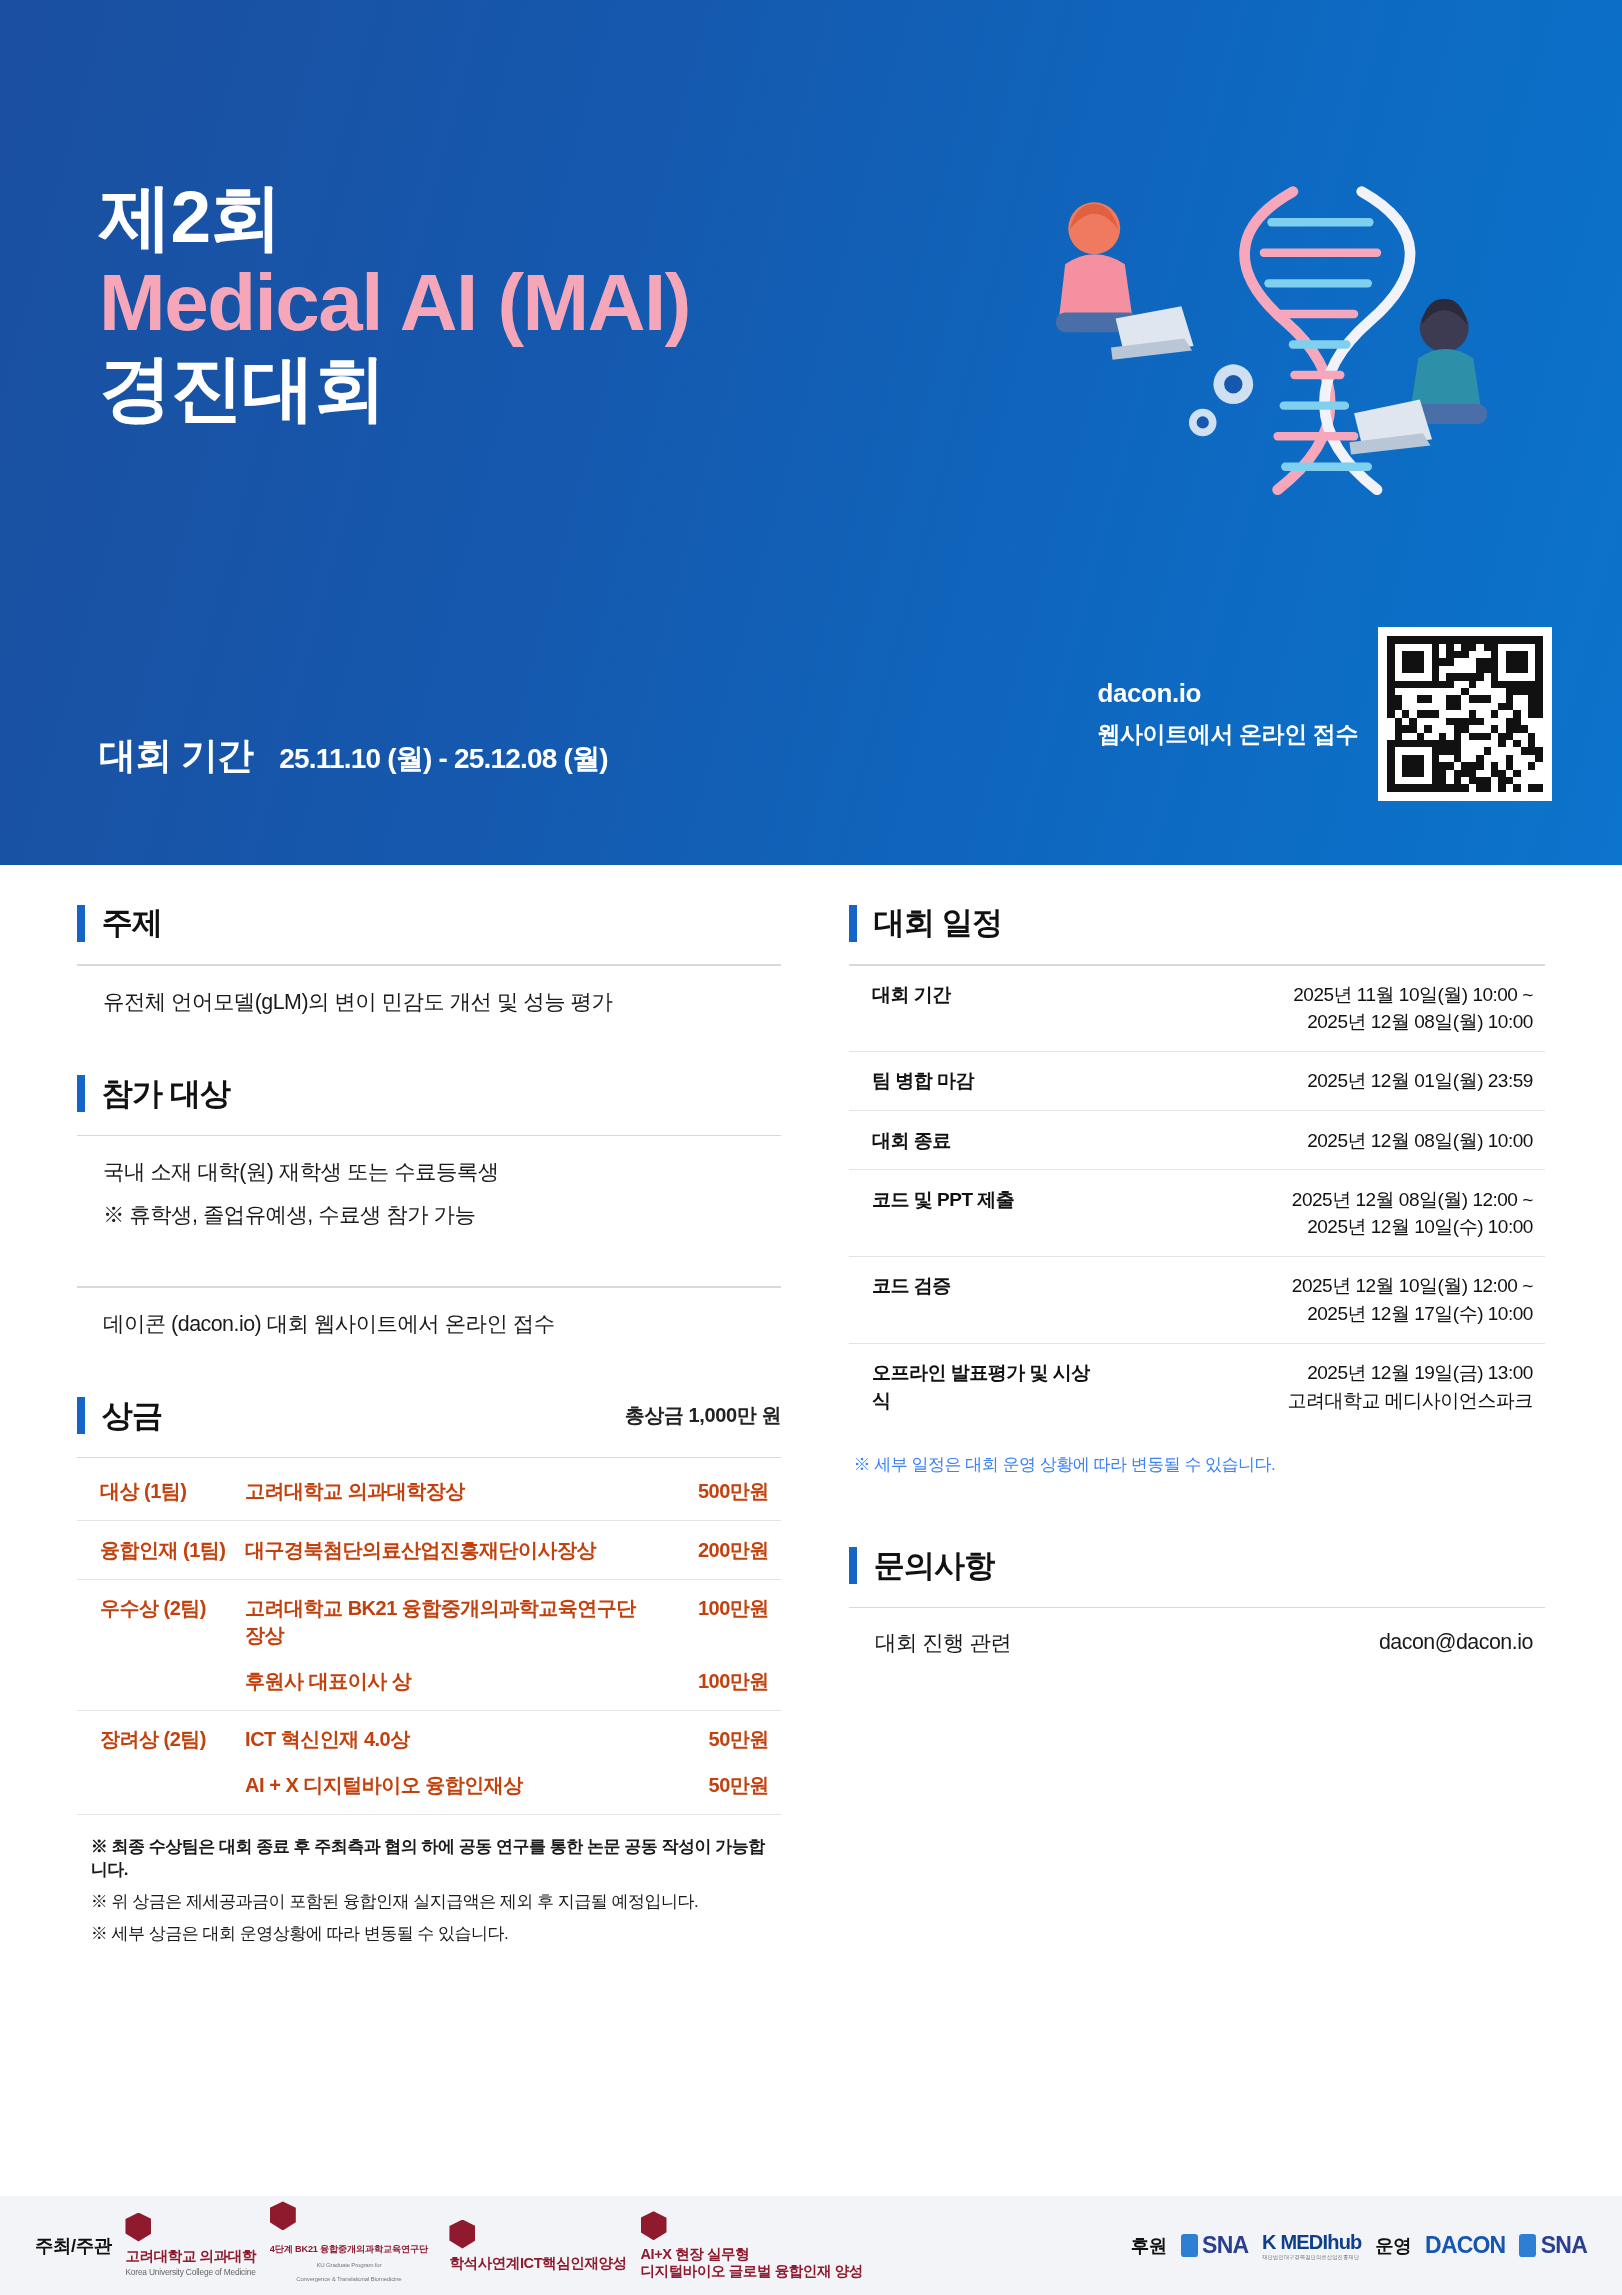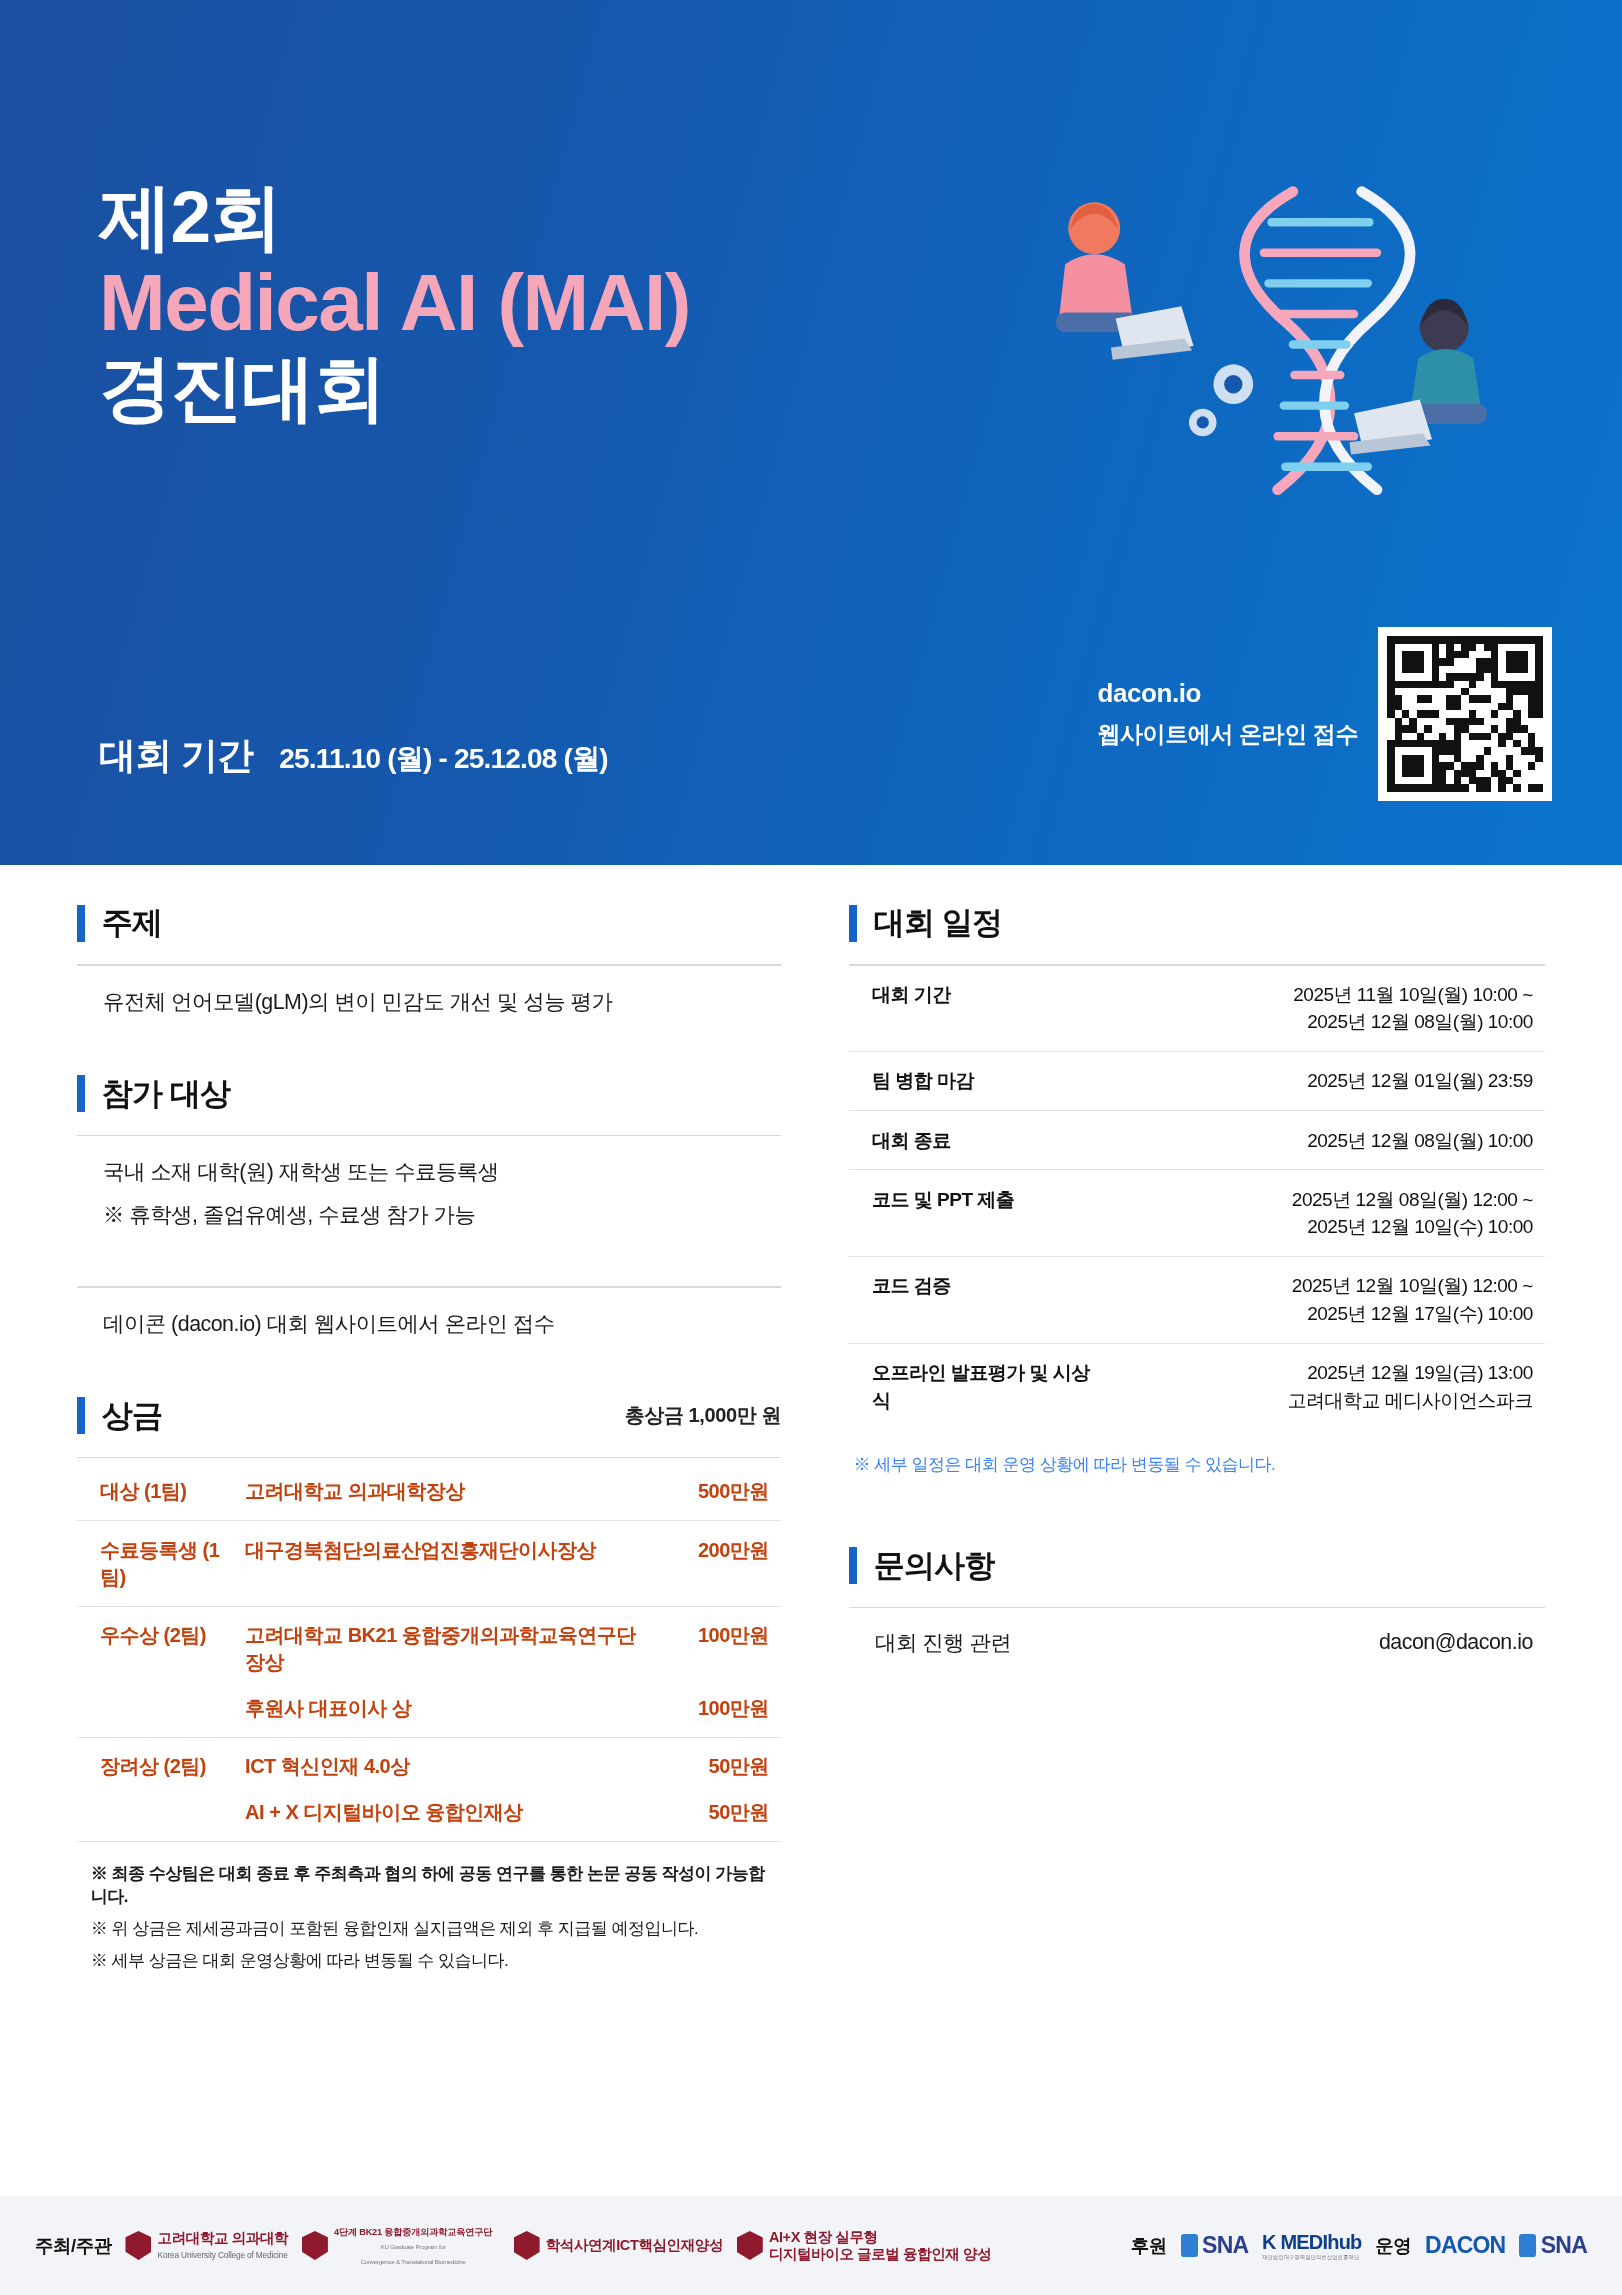--- a/index.html
+++ b/index.html
@@ -224,23 +224,24 @@
   }
   .f-label {
     font-size: 18.4px;
     font-weight: bold;
     color: #111111;
     letter-spacing: -0.4px;
     white-space: nowrap;
   }
   .logo {
     display: flex;
-    align-items: center;
+    align-items: flex-start;
     gap: 6.1px;
     white-space: nowrap;
+    flex-direction: column;
   }
   .logo .mark {
     width: 26px; height: 29px;
     background: #8f1a2e;
     clip-path: polygon(50% 0,100% 22%,100% 72%,50% 100%,0 72%,0 22%);
     flex: none;
   }
   .logo .txt { line-height: 1.15; }
   .logo .txt .ko { font-size: 14.5px; font-weight: bold; color: #8f1a2e; letter-spacing: -0.4px; }
   .logo .txt .en { font-size: 8.4px; color: #666666; letter-spacing: -0.2px; }
@@ -823,21 +824,21 @@
       <div class="rule"></div>
 
       <table class="prize-table">
         <tbody>
             <tr>
           <td class="cat">대상 (1팀)</td>
           <td class="name">고려대학교 의과대학장상</td>
           <td class="amt">500만원</td>
         </tr>
         <tr>
-          <td class="cat">수료등록생 (1팀)</td>
+          <td class="cat">융합인재 (1팀)</td>
           <td class="name">대구경북첨단의료산업진흥재단이사장상</td>
           <td class="amt">200만원</td>
         </tr>
         <tr class="norule">
           <td class="cat">우수상 (2팀)</td>
           <td class="name">고려대학교 BK21 융합중개의과학교육연구단장상</td>
           <td class="amt">100만원</td>
         </tr>
         <tr>
           <td class="cat sub"></td>

